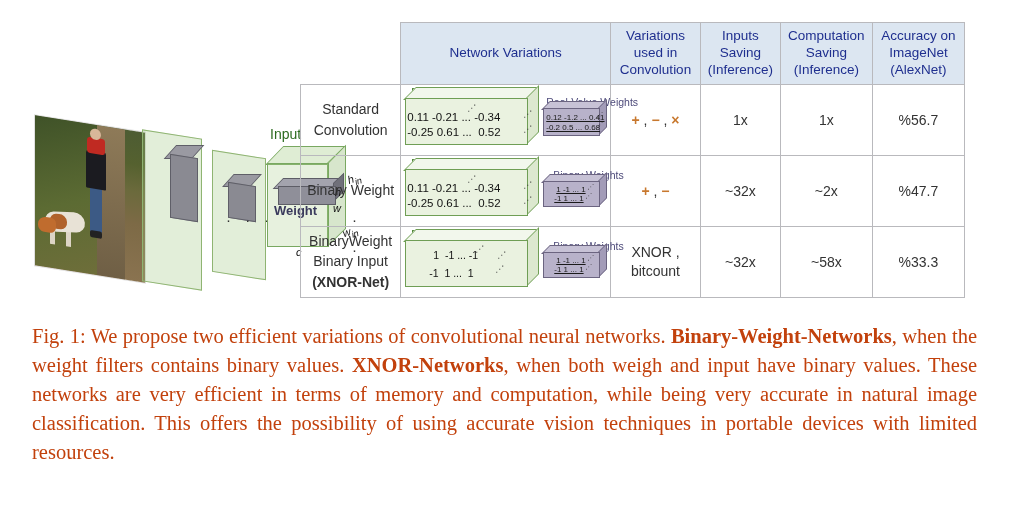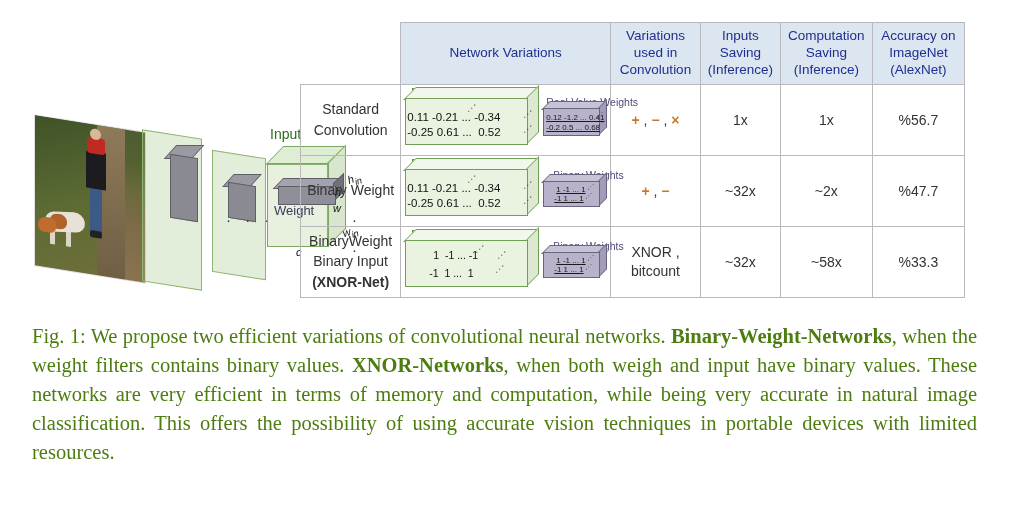--- a/index.html
+++ b/index.html
@@ -77,21 +77,21 @@
 
   .wfilter{position:absolute;left:248px;top:74px;width:56px;height:17px;
      background:#8f8f99;border:1px solid #5d5d66;}
   .wfilter-top{position:absolute;left:248px;top:66px;width:56px;height:9px;
      background:#a3a3ad;border:1px solid #5d5d66;transform:skewX(-44deg);}
   .wfilter-side{position:absolute;left:303px;top:66px;width:9px;height:17px;
      background:#70707a;border:1px solid #5d5d66;transform:skewY(-44deg);}
 
   .lbl{position:absolute;font-size:13px;white-space:nowrap;}
   .lbl-input{left:240px;top:14px;color:#2c6b1f;font-size:14px;}
-  .lbl-weight{left:244px;top:91px;color:#3a3a5c;font-size:13px;}
+  .lbl-weight{left:244px;top:91px;color:#3a3a5c;font-size:13px;font-weight:bold;}
   .lbl-h{left:305px;top:74px;font-size:11px;font-style:italic;color:#111;}
   .lbl-w{left:303px;top:90px;font-size:11px;font-style:italic;color:#111;}
   .lbl-c{left:266px;top:134px;font-size:11px;font-style:italic;color:#111;}
   .lbl-hin{left:318px;top:60px;font-size:11px;font-style:italic;color:#111;
      transform:rotate(-18deg);}
   .lbl-win{left:313px;top:113px;font-size:11px;font-style:italic;color:#111;
      transform:rotate(-18deg);}
 
   .dots{position:absolute;font-size:15px;letter-spacing:5px;color:#333;line-height:1;}
   .dots.d1{left:196px;top:100px;}
@@ -146,21 +146,21 @@
   .mtx{position:absolute;line-height:1.35;white-space:pre;color:#111;}
   .mtx.big{font-size:11.5px;}
   .mtx.small{font-size:8px;color:#1a1a1a;text-decoration:underline;}
   .mtx.mid{font-size:10.5px;}
   .tick{position:absolute;font-size:9px;color:#333;}
 
   
   #caption{
     position:absolute;left:32px;top:322px;width:945px;
     font-family:"Liberation Serif",serif;
-    font-size:20.5px;line-height:1.42;color:#4d7c0f;text-align:justify;
+    font-size:20.5px;line-height:1.42;color:#c2410c;text-align:justify;
   }
   #caption b{font-weight:700;}
 </style>
 </head>
 <body>
 
 <div id="figure">
 
   <div id="cnn">
 

